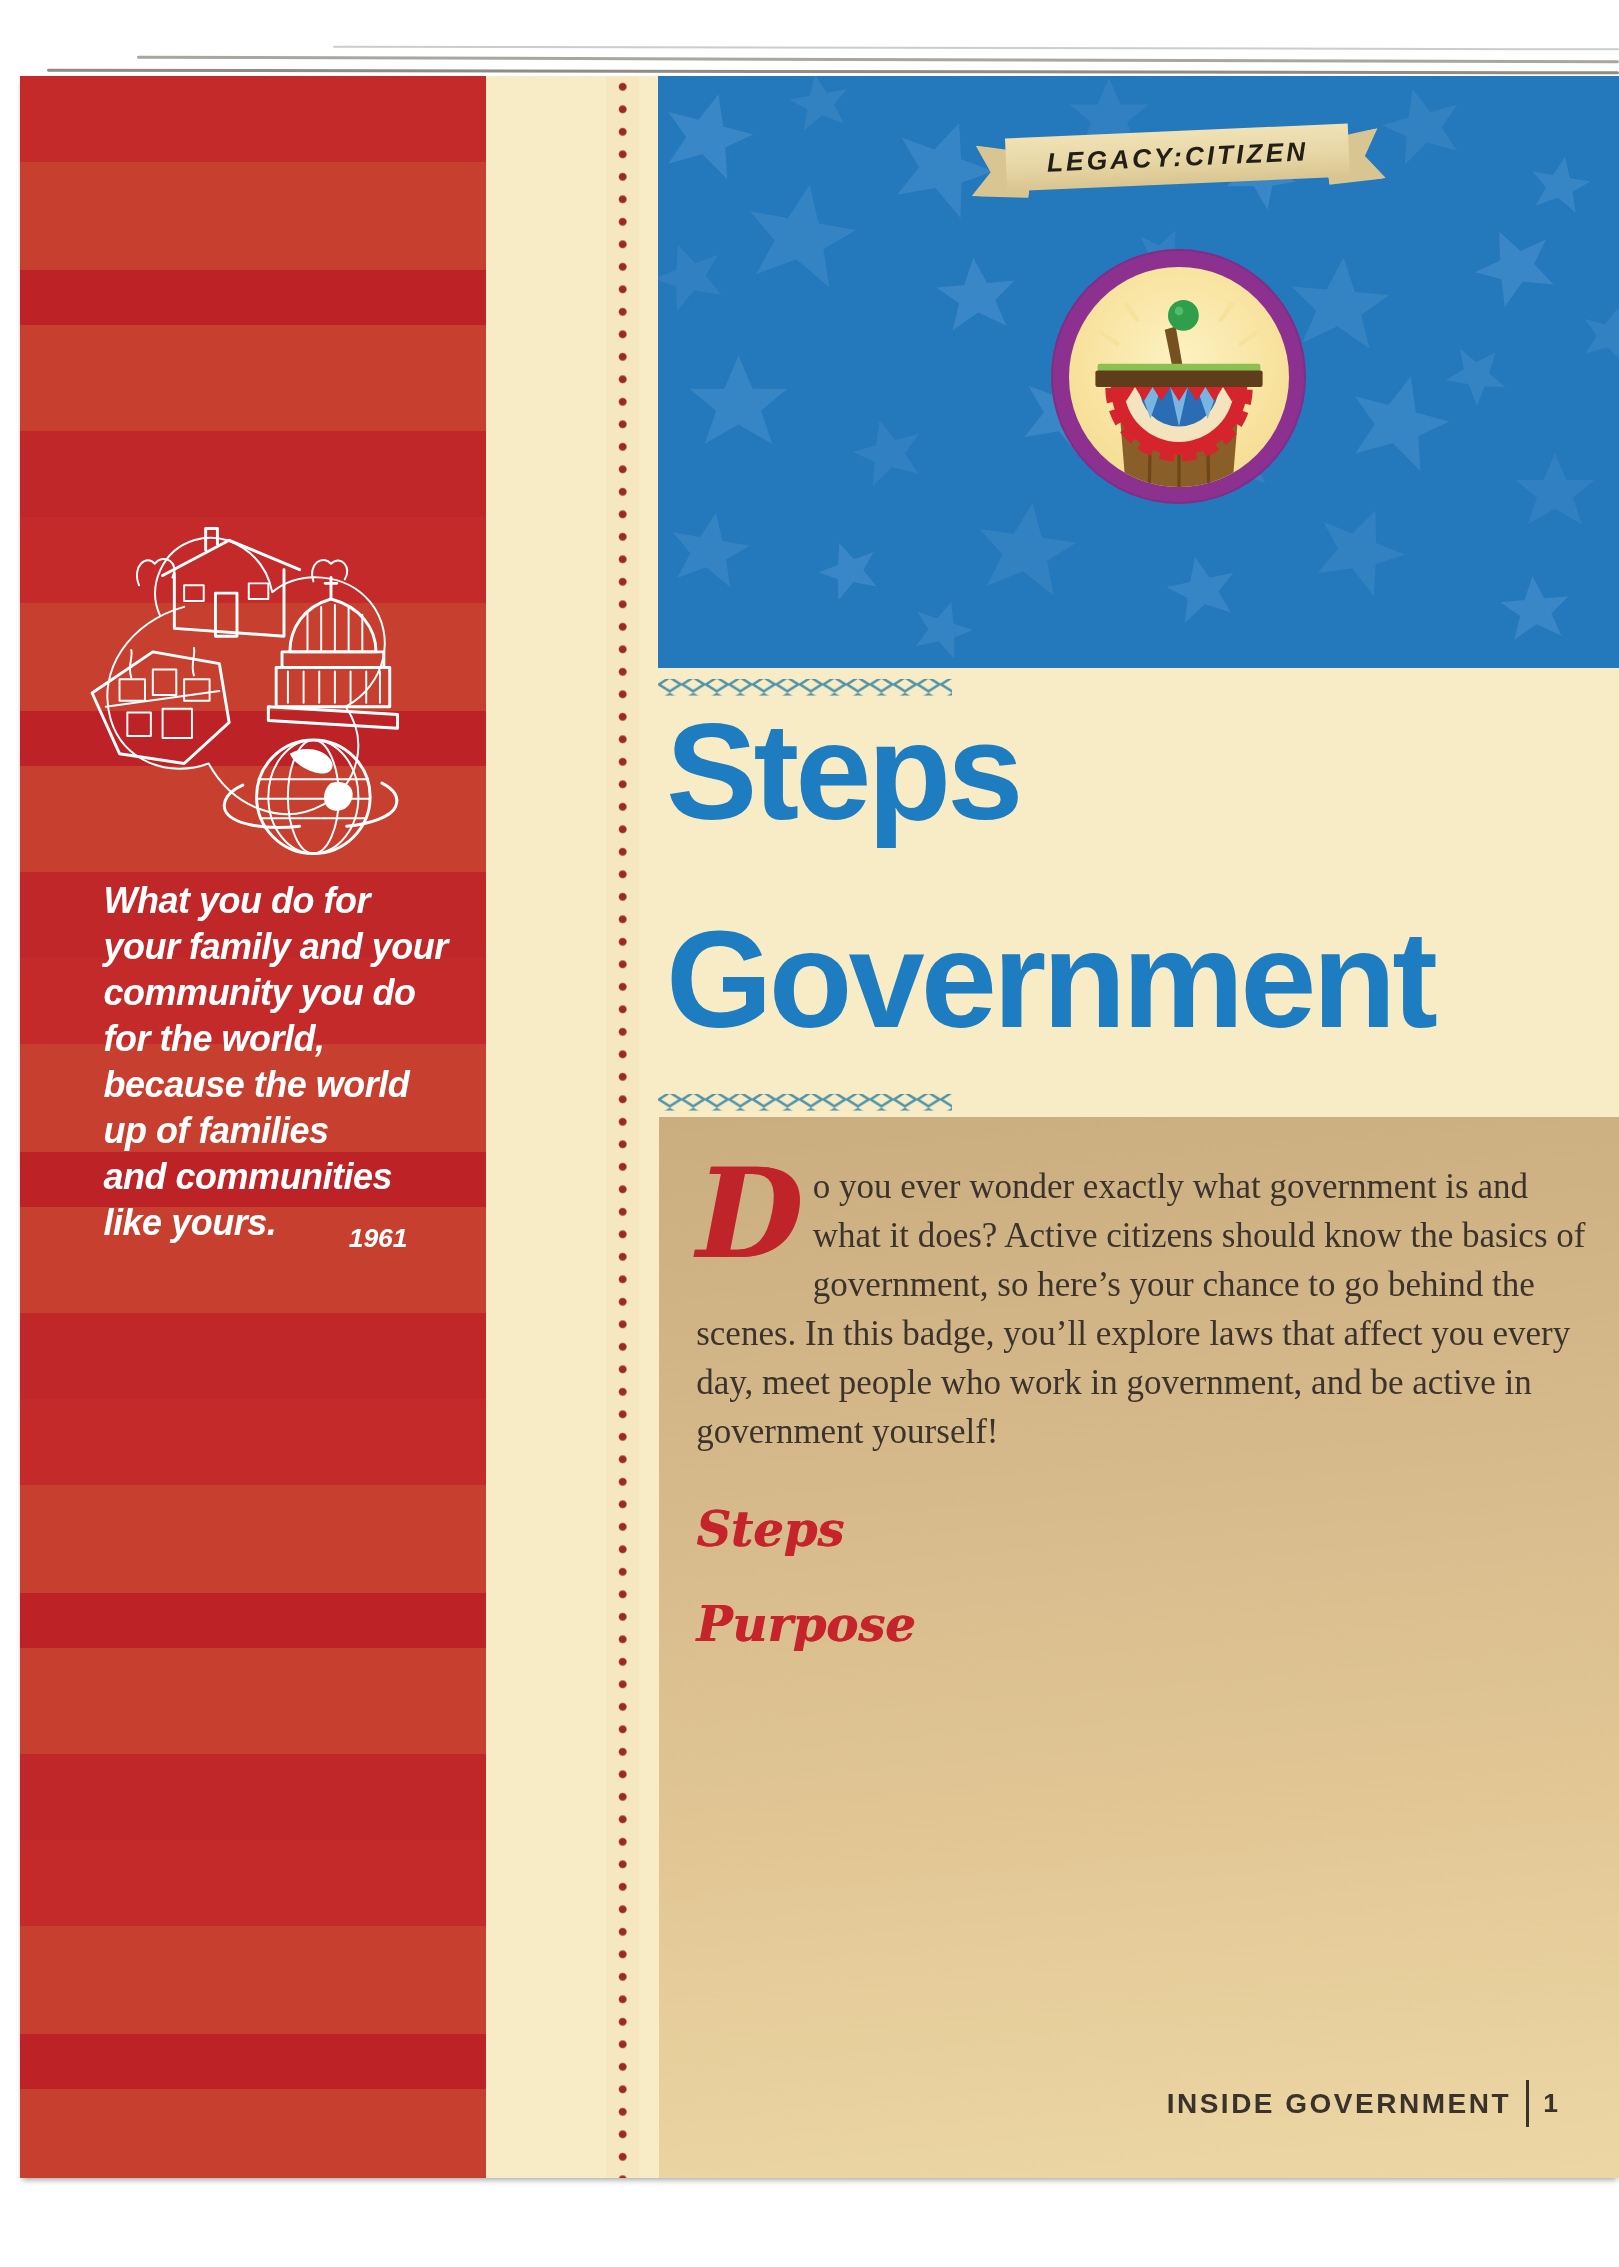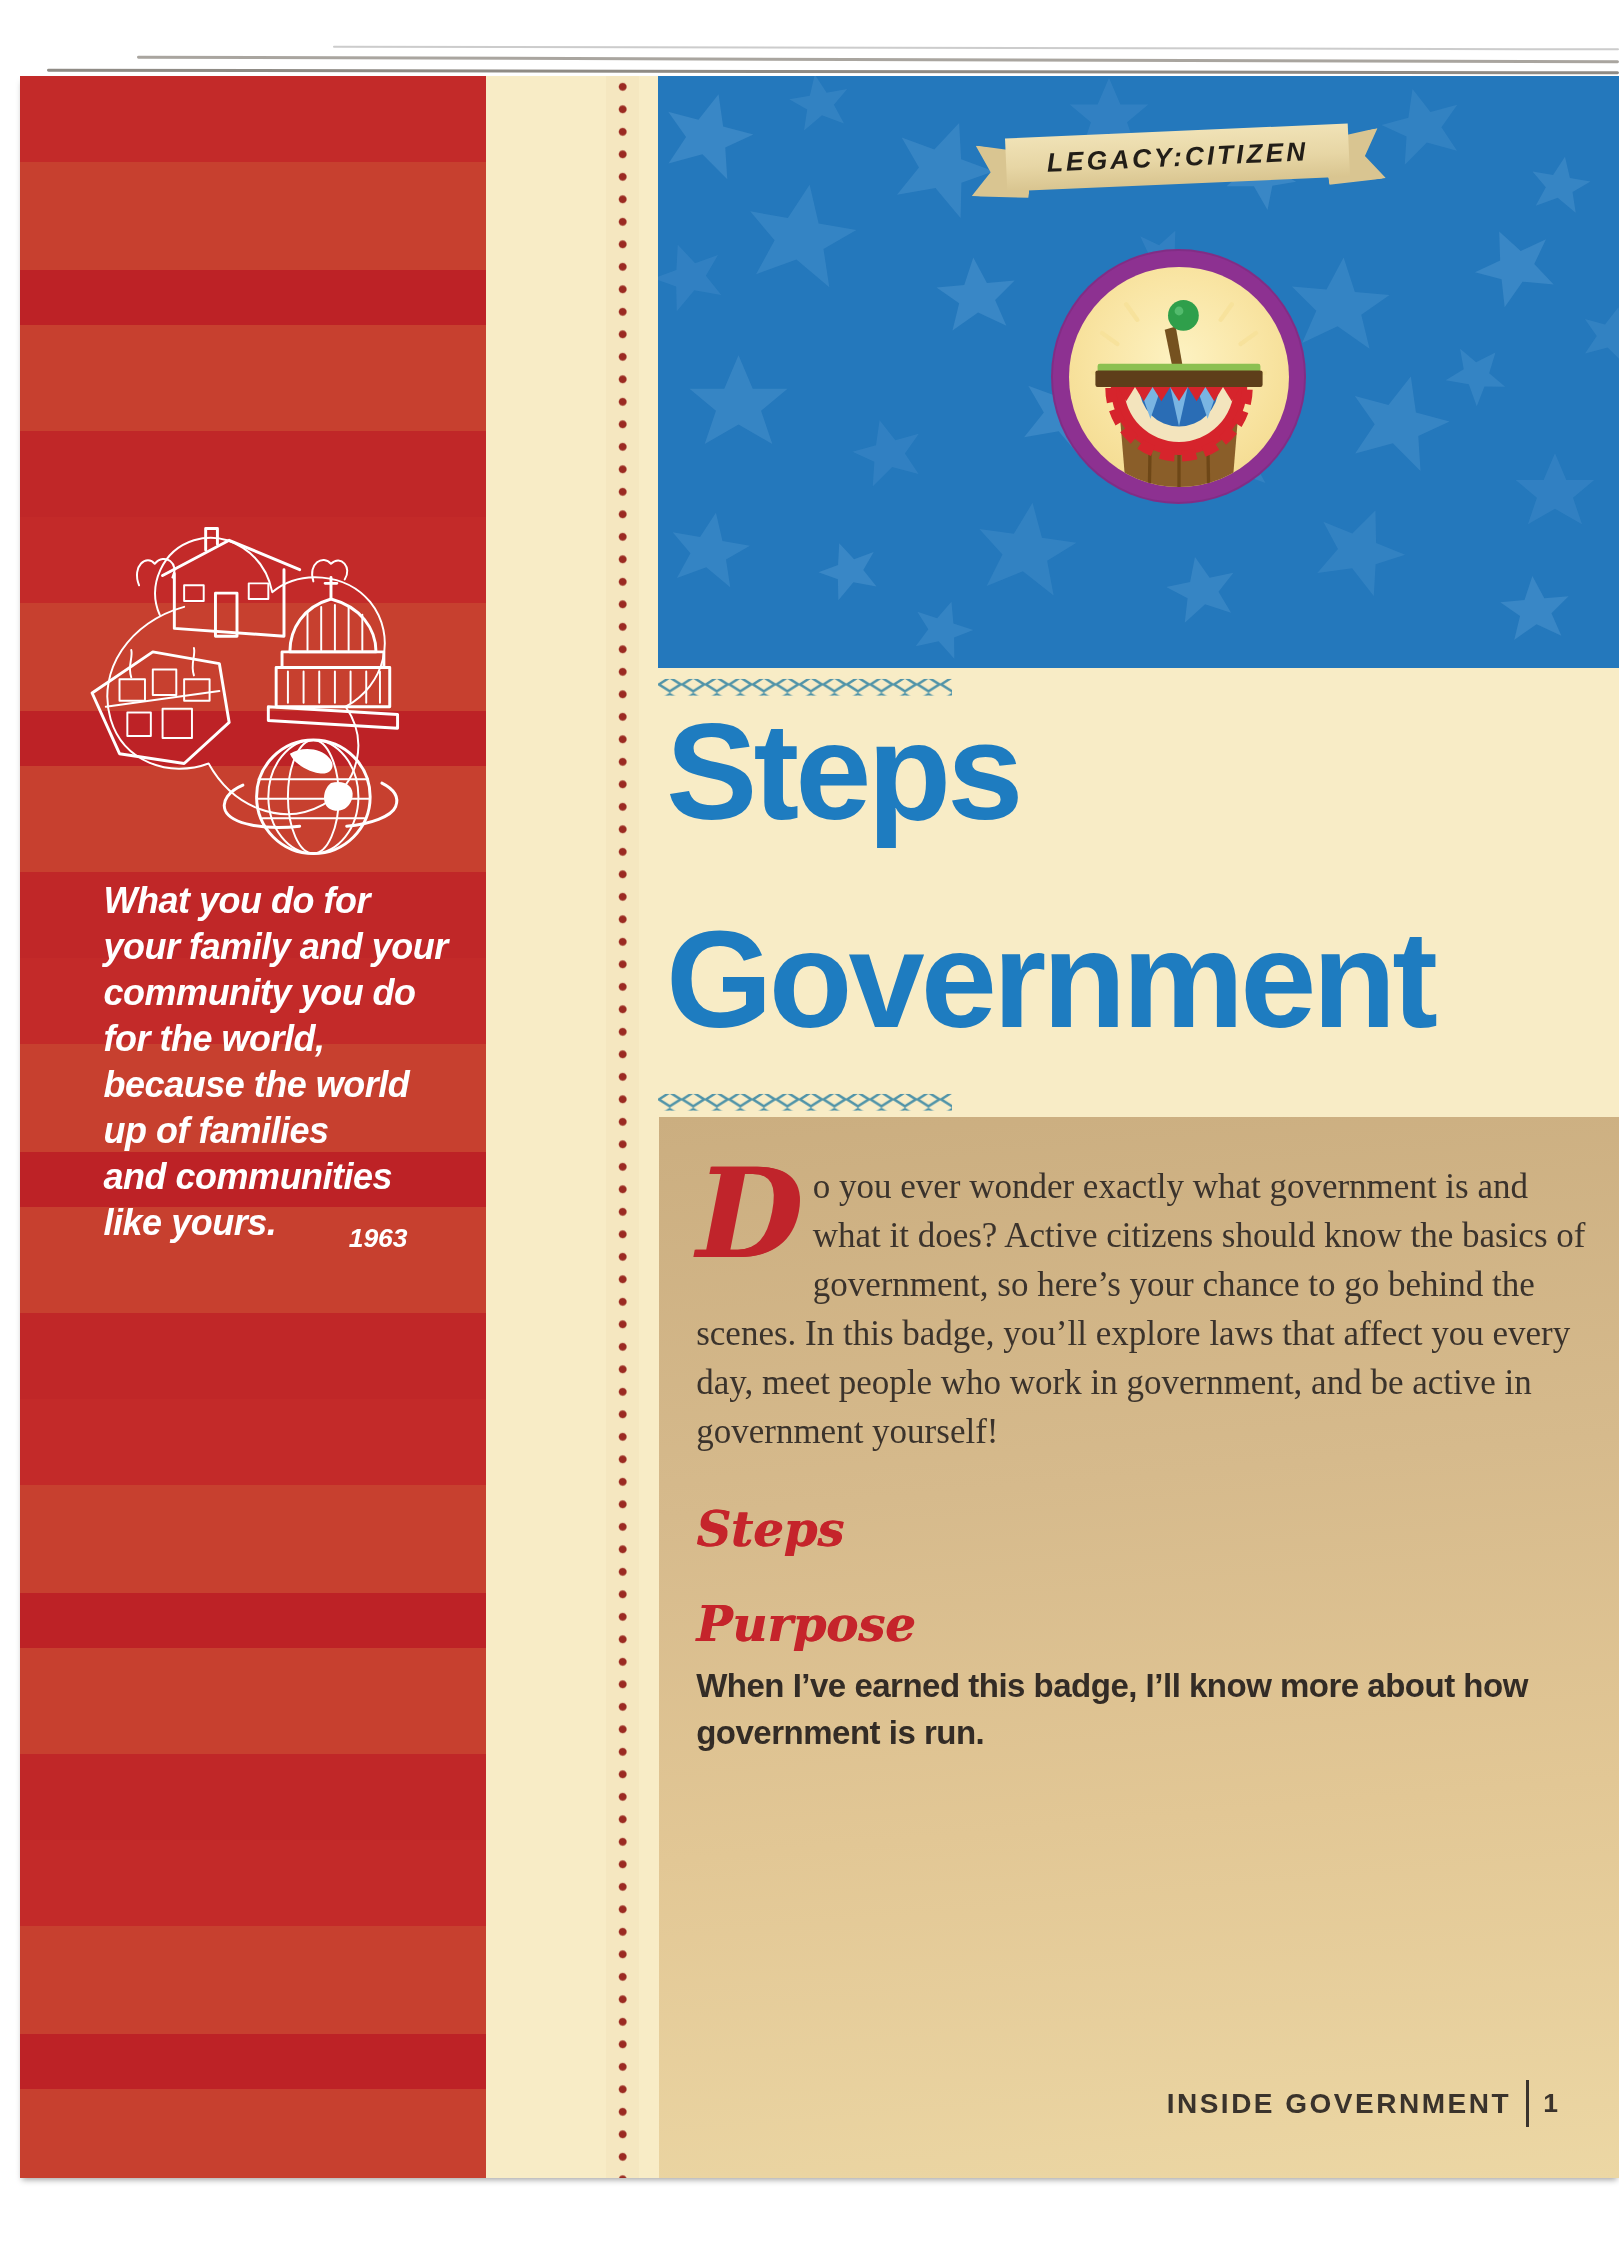--- a/index.html
+++ b/index.html
@@ -182,21 +182,21 @@
         <div>your family and your</div>
         <div>community you do</div>
         <div>for the world,</div>
         <div>because the world</div>
         <div>up of families</div>
         <div>and communities</div>
         <div>like yours.</div>
       </div>
 
       <div class="attribution">
-        <div>1963</div>
+        <div>1961</div>
       </div>
     </div>
 
     <div class="dotted"></div>
 
     <div class="content">
 
       <div class="blue-header">
         <svg class="stars" viewBox="0 0 1000 604" preserveAspectRatio="xMidYMid slice">
           <g fill="#4e95cf">
@@ -309,21 +309,20 @@
 
         <div class="intro">
           <span class="drop-cap">D</span><span>o you ever wonder exactly what government is and what it does? Active citizens should know the basics of government, so here’s your chance to go behind the scenes. In this badge, you’ll explore laws that affect you every day, meet people who work in government, and be active in government yourself!</span>
         </div>
 
         <div style="clear:both"></div>
 
         <h2 class="script-head steps-head">Steps</h2>
 
         <h2 class="script-head purpose-head">Purpose</h2>
-        <div class="purpose-text">When I’ve earned this badge, I’ll know more about how government is run.</div>
 
         <div class="footer">
           <span class="flabel">INSIDE GOVERNMENT</span>
           <span class="fbar"></span>
           <span class="fnum">1</span>
         </div>
       </div>
 
     </div>
   </div>

